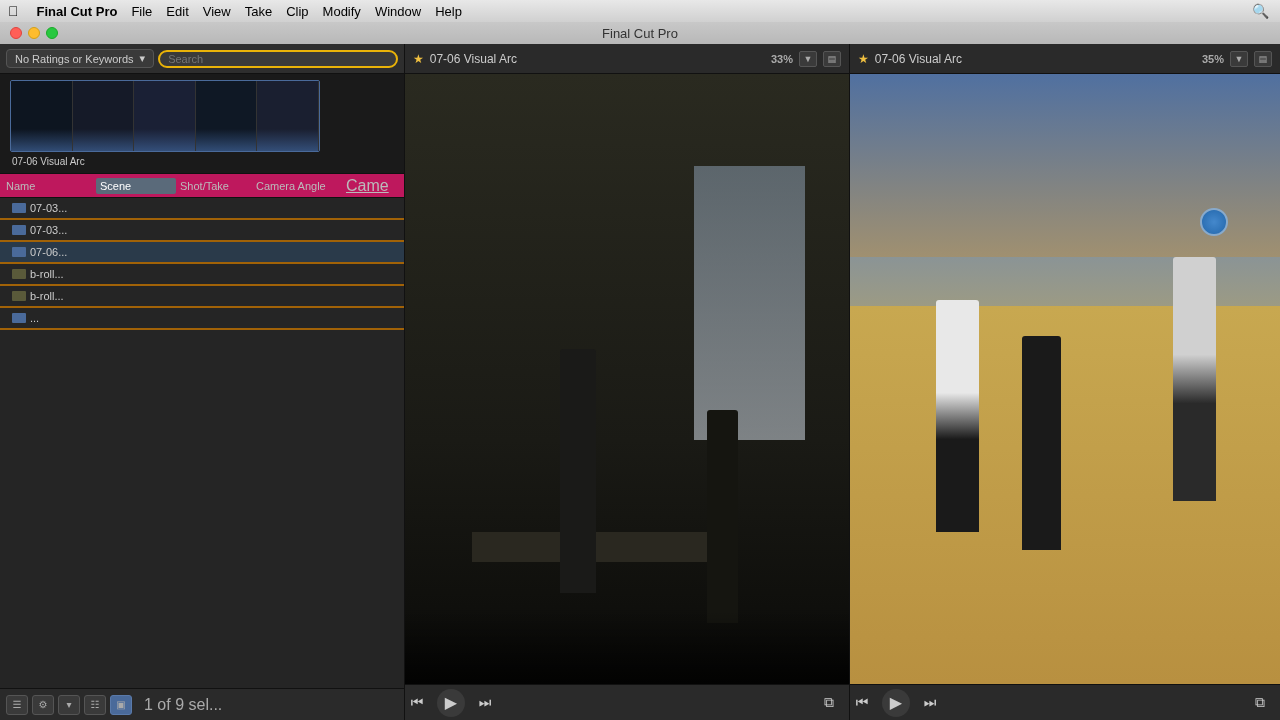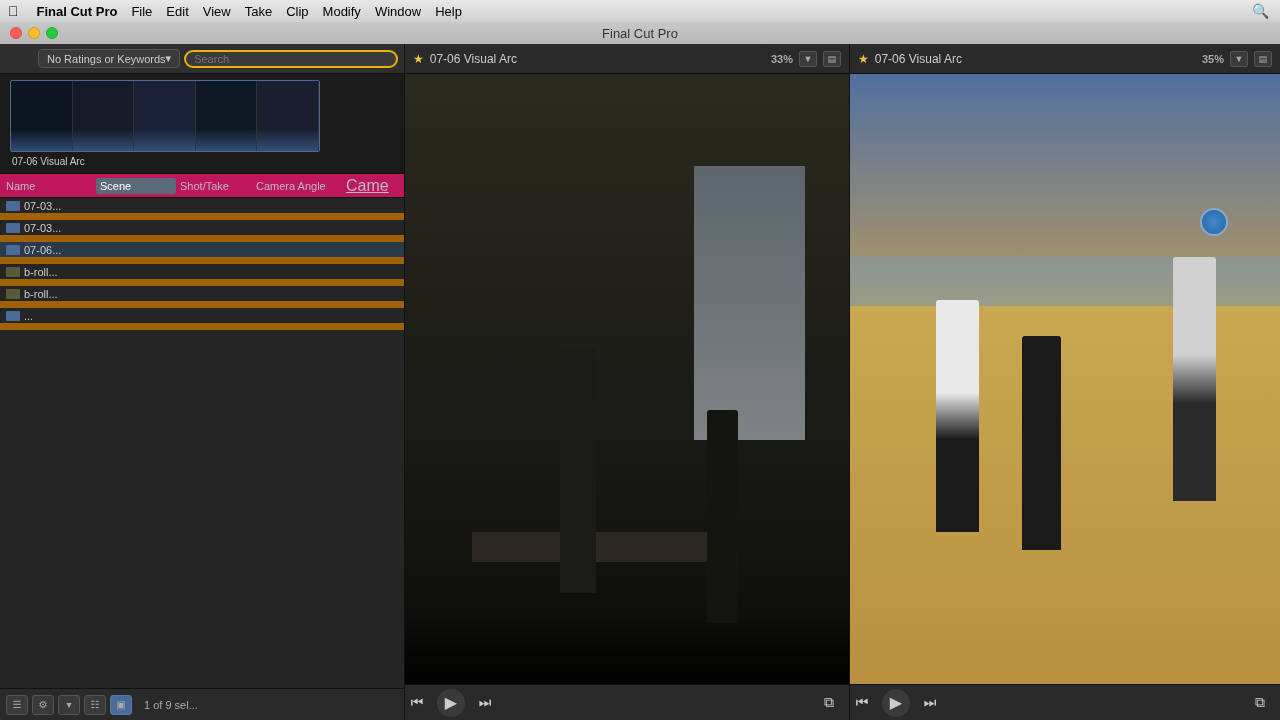--- a/index.html
+++ b/index.html
@@ -89,22 +89,21 @@
     .filter-dropdown {
       background: #3a3a3a;
       border: 1px solid #555;
       border-radius: 4px;
       padding: 2px 8px;
       color: #ccc;
       font-size: 11px;
       cursor: pointer;
       display: flex;
       align-items: center;
-      gap: 0;
-      margin-left: 32px;
+      gap: 6px;
     }
     .search-box {
       flex: 1;
       height: 18px;
       background: #3a3a3a;
       border: 2px solid #eab308;
       border-radius: 9px;
       padding: 0 8px;
       color: #ccc;
       font-size: 11px;
@@ -175,22 +174,22 @@
     
     #file-list {
       flex: 1;
       overflow-y: auto;
       background: #252525;
     }
     .file-row {
       height: 22px;
       display: flex;
       align-items: center;
-      padding: 0 6px;
-      border-bottom: 7px solid #a16207;
+      padding: 0 12px;
+      border-bottom: 2px solid #a16207;
       cursor: pointer;
     }
     .file-row.selected { background: #2a3a4a; }
     .file-icon {
       width: 14px;
       height: 10px;
       background: #4a6a9a;
       margin-right: 4px;
       border-radius: 1px;
       flex-shrink: 0;
@@ -215,21 +214,21 @@
       border: 1px solid #555;
       border-radius: 3px;
       display: flex;
       align-items: center;
       justify-content: center;
       cursor: pointer;
       color: #aaa;
       font-size: 10px;
     }
     .tool-btn.active { background: #4a6a9a; border-color: #5a7aaa; }
-    .sel-count { font-size: 11px; color: #aaa; margin-left: 8px; }
+    .sel-count { font-size: 16px; color: #aaa; margin-left: 8px; }
 
     
     #center-panel {
       flex: 1;
       background: #1e1e1e;
       display: flex;
       flex-direction: column;
       border-right: 1px solid #111;
     }
     #center-viewer-header {

